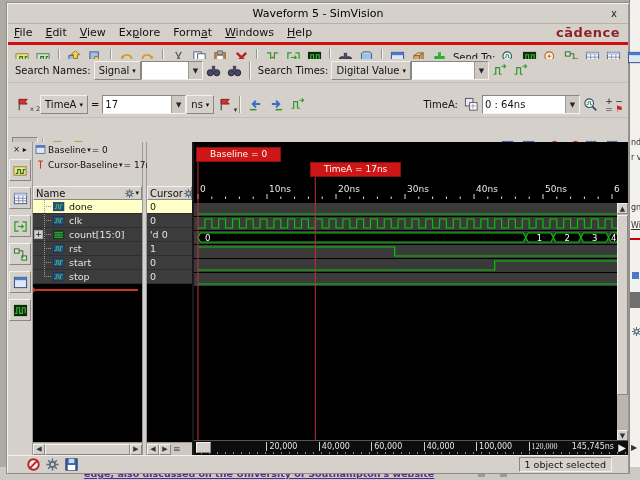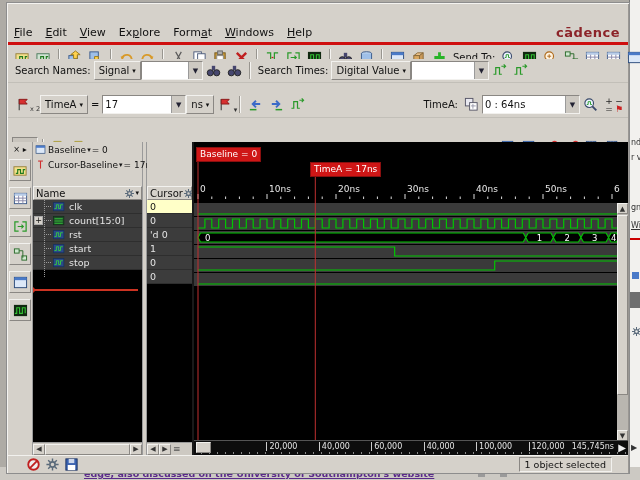--- a/index.html
+++ b/index.html
@@ -84,21 +84,21 @@
   .cp-head{position:absolute;left:0;top:0;width:100%;height:44px;background:#d5d1ca;border-bottom:1px solid #9a9a9a;}
   .crows{position:absolute;left:0;top:58px;width:100%;}
   .crow{height:14px;box-sizing:border-box;display:flex;align-items:center;padding-left:3px;background:#3c3c3c;
         border-bottom:1px solid #2e2e2e;color:#e4e4e4;font-size:9.5px;}
   .crow.sel{background:#ffffc8;color:#111;}
   .cp-hscroll{position:absolute;left:0;bottom:0;width:100%;height:13px;background:#cdc9c2;display:flex;align-items:center;border-top:1px solid #9a9a9a;box-sizing:border-box;}
   .grip{margin-left:2px;font-size:9px;color:#555;}
   
   .wave{position:relative;flex:1;background:#000;border-left:2px solid #1a1a1a;}
   #wavesvg{position:absolute;left:0;top:0;}
-  .wflag{position:absolute;background:#cf1616;color:#fff;font-size:9px;padding:0 3px;line-height:13px;white-space:nowrap;border:1px solid #8a0f0f;}
+  .wflag{position:absolute;background:#cf1616;color:#fff;font-size:9px;padding:0 13px;line-height:13px;white-space:nowrap;border:1px solid #8a0f0f;}
   #flag-baseline{left:2px;top:5px;} #flag-timea{left:116px;top:20px;}
   .vscroll{position:absolute;right:0;top:61px;width:11px;bottom:14px;background:#b9b6b0;}
   .vscroll .sbtn{width:11px;height:11px;}
   .vthumb{position:absolute;left:0;top:12px;width:11px;height:180px;background:#d5d1ca;border:1px solid;border-color:#f2f1ee #8a8783 #8a8783 #f2f1ee;box-sizing:border-box;}
   .vsdown{position:absolute;left:0;bottom:0;}
   .overview{position:absolute;left:0;right:0;bottom:0;height:14px;background:#0d0d0d;border-top:1px solid #555;}
   .overview::after{content:"";position:absolute;left:0;right:0;bottom:1px;height:2px;
        background:repeating-linear-gradient(90deg,transparent 0 7px,#888 7px 8px);}
   .ovlab{position:absolute;top:1px;color:#e6e6e6;font-size:8px;border-left:1px solid #ccc;padding-left:2px;white-space:nowrap;}
   .ovthumb{position:absolute;left:2px;top:1px;width:15px;height:11px;background:#d5d1ca;border:1px solid;border-color:#f2f1ee #8a8783 #8a8783 #f2f1ee;box-sizing:border-box;}
@@ -132,20 +132,24 @@
     <span class="frag" style="top:443px">▶</span>
   </div>
   <div class="bgbottom">
     <span class="weblink">edge, also discussed on the University of Southampton's website</span>
     <span class="webblob" style="left:478px"></span>
     <span class="webblob" style="left:500px"></span>
   </div>
 
   <div id="win">
 
+    <div class="titlebar">
+      <span>Waveform 5 - SimVision</span>
+      <span class="title-close">x</span>
+    </div>
 
     <div class="menubar">
       <span id="menu-items" style="display:flex">
           <span class="mitem"><u>F</u>ile</span>
           <span class="mitem"><u>E</u>dit</span>
           <span class="mitem"><u>V</u>iew</span>
           <span class="mitem">Ex<u>p</u>lore</span>
           <span class="mitem">Form<u>a</u>t</span>
           <span class="mitem"><u>W</u>indows</span>
           <span class="mitem"><u>H</u>elp</span>
@@ -622,20 +626,30 @@
               <span style="display:flex">
                 <svg viewBox="0 0 16 16" width="11" height="11">
                   <path d="M8 1.5v3M8 11.5v3M1.5 8h3M11.5 8h3M3.4 3.4l2.1 2.1M10.5 10.5l2.1 2.1M12.6 3.4l-2.1 2.1M5.5 10.5l-2.1 2.1" stroke="#5a6a7a" stroke-width="1.5"></path>
                   <circle cx="8" cy="8" r="2.8" fill="none" stroke="#5a6a7a" stroke-width="1.8"></circle>
                 </svg>
               </span>
               <span style="font-size:7px">▾</span>
             </span>
         </div>
         <div class="nrows" id="names-rows">
+            <div class="nrow sel">
+              <span class="tre"></span>
+              <span class="sicon">
+                <svg viewBox="0 0 16 16" width="14" height="12">
+                  <rect x="0.5" y="2" width="14" height="11" fill="#2a4a88" stroke="#16305e"></rect>
+                  <polyline points="2,10 4.5,10 4.5,5 7.5,5 7.5,10 10,10 10,5 13,5" fill="none" stroke="#38d838" stroke-width="1.1"></polyline>
+                </svg>
+              </span>
+              <span>done</span>
+            </div>
             <div class="nrow">
               <span class="tre"></span>
               <span class="sicon">
                 <svg viewBox="0 0 16 16" width="14" height="12">
                   <rect x="0.5" y="2" width="14" height="11" fill="#2a4a88" stroke="#16305e"></rect>
                   <polyline points="2,10 4.5,10 4.5,5 7.5,5 7.5,10 10,10 10,5 13,5" fill="none" stroke="#38d838" stroke-width="1.1"></polyline>
                 </svg>
               </span>
               <span>clk</span>
             </div>
@@ -793,21 +807,21 @@
           <span class="sbtn vsdown">▼</span>
         </div>
         <div class="overview" id="overview">
           <span class="ovthumb"></span>
           <span class="ovarrow">▶</span>
         <span class="ovlab" style="left: 72.4203px;">20,000</span>
             <span class="ovlab" style="left: 124.841px;">40,000</span>
             <span class="ovlab" style="left: 177.261px;">60,000</span>
             <span class="ovlab" style="left: 229.681px;">40,000</span>
             <span class="ovlab" style="left: 282.102px;">100,000</span>
-            <span class="ovlab" style="left: 334.522px;">120,000</span>
+            <span class="ovlab" style="left: 334.522px; font-family: Liberation Serif, serif;">120,000</span>
             <span class="ovlab" style="right: 14px; border-left: none;">145,745ns</span>
           </div>
       </div>
     </div>
 
     <div class="statusbar">
       <span style="display:flex;align-items:center">
           <span class="tbtn">
             <svg viewBox="0 0 16 16" width="15" height="15">
               <circle cx="8" cy="8" r="5.6" fill="#eee" stroke="#c02020" stroke-width="2"></circle>

